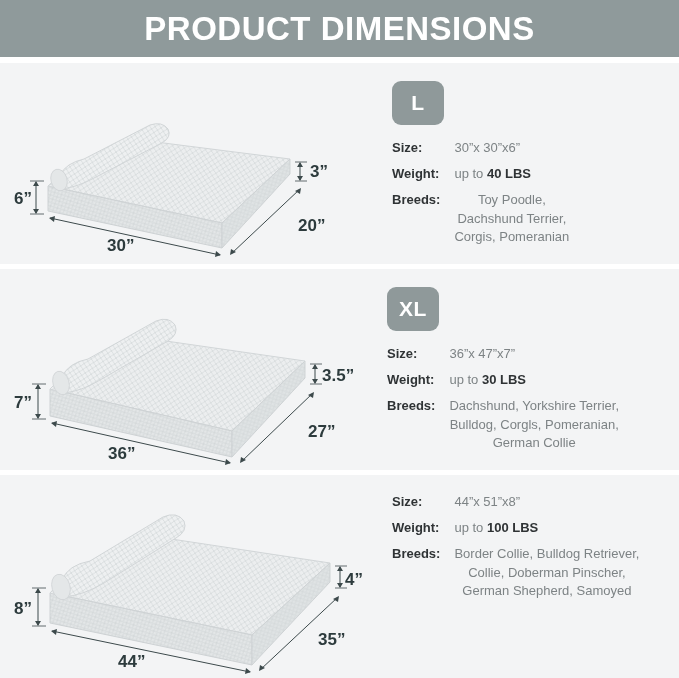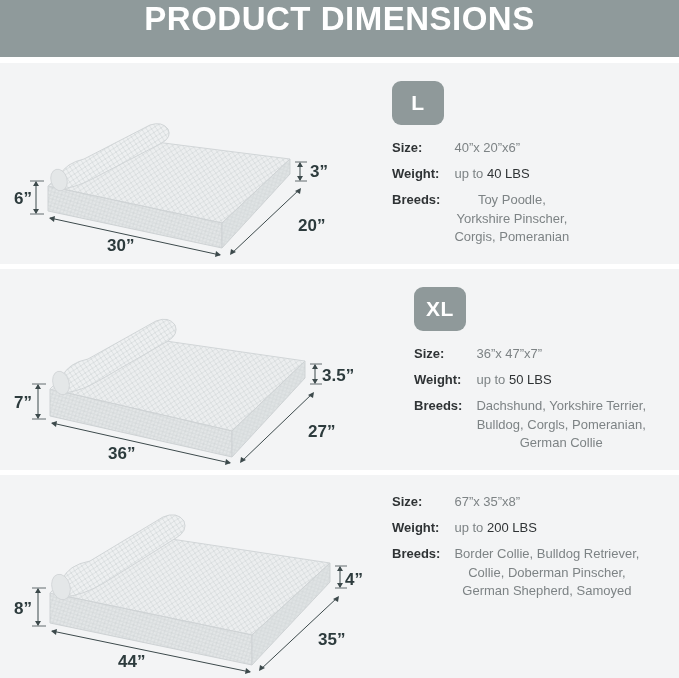--- a/index.html
+++ b/index.html
@@ -8,21 +8,21 @@
     background:#ffffff;
     font-family:"Liberation Sans","DejaVu Sans",sans-serif;
     overflow:hidden;
   }
   .page{position:relative;width:679px;height:678px;background:#ffffff;}
 
   
   .header{
     position:absolute;left:0;top:0;width:679px;height:57px;
     background:#8f9a9b;
-    display:flex;align-items:flex-start;justify-content:center;
+    display:flex;align-items:center;justify-content:center;
   }
   .header-title{
     color:#ffffff;
     font-size:33px;
     font-weight:bold;
     letter-spacing:0.5px;
     font-family:"Liberation Sans","DejaVu Sans",sans-serif;
   }
 
   
@@ -44,21 +44,21 @@
   .illus{
     position:absolute;left:0;top:0;width:372px;height:100%;
   }
   .illus svg{display:block;}
 
   
   .specs{
     position:absolute;top:0;height:100%;
   }
   #spec-0{left:392px;top:18px;}
-  #spec-1{left:414px;top:18px;}
+  #spec-1{left:387px;top:18px;}
   #spec-2{left:392px;top:18px;}
 
   .badge{
     width:52px;height:44px;
     background:#8f999a;
     border-radius:9px;
     display:flex;align-items:center;justify-content:center;
     color:#ffffff;
     font-size:21px;font-weight:bold;
     letter-spacing:0.5px;
@@ -77,21 +77,21 @@
   .spec-label{
     color:#2f3335;
     font-weight:bold;
     white-space:nowrap;
     padding-right:14px !important;
   }
   .spec-value{
     color:#7d8385;
     font-weight:normal;
   }
-  .spec-value b{color:#2f3335;font-weight:normal;}
+  .spec-value b{color:#2f3335;font-weight:bold;}
   .breed-line{display:block;white-space:nowrap;text-align:center;}
 
   
   .dimtext{
     font-family:"Liberation Sans","DejaVu Sans",sans-serif;
     font-weight:bold;
     fill:#2d3b3d;
   }
 </style>
 </head>
@@ -153,31 +153,31 @@
         <text class="dimtext" x="298" y="168" font-size="17">20”</text>
       </svg>
     </div>
 
     <div class="specs" id="spec-0">
       <div class="badge">L</div>
       <table class="spec-table">
         <tbody>
             <tr>
           <td class="spec-label">Size:</td>
-          <td class="spec-value">40”x 20”x6”</td>
+          <td class="spec-value">30”x 30”x6”</td>
         </tr>
         <tr>
           <td class="spec-label">Weight:</td>
           <td class="spec-value"><span>up to </span><b>40 LBS</b></td>
         </tr>
         <tr>
           <td class="spec-label">Breeds:</td>
           <td class="spec-value">
             <span class="breed-line">Toy Poodle,</span>
-            <span class="breed-line">Yorkshire Pinscher,</span>
+            <span class="breed-line">Dachshund Terrier,</span>
             <span class="breed-line">Corgis, Pomeranian</span>
           </td>
         </tr>
       </tbody>
         </table>
     </div>
   </div>
 
   <div class="divider" id="div-0"></div>
 
@@ -231,21 +231,21 @@
     <div class="specs" id="spec-1">
       <div class="badge">XL</div>
       <table class="spec-table">
         <tbody>
             <tr>
           <td class="spec-label">Size:</td>
           <td class="spec-value">36”x 47”x7”</td>
         </tr>
         <tr>
           <td class="spec-label">Weight:</td>
-          <td class="spec-value"><span>up to </span><b>50 LBS</b></td>
+          <td class="spec-value"><span>up to </span><b>30 LBS</b></td>
         </tr>
         <tr>
           <td class="spec-label">Breeds:</td>
           <td class="spec-value">
             <span class="breed-line">Dachshund, Yorkshire Terrier,</span>
             <span class="breed-line">Bulldog, Corgls, Pomeranian,</span>
             <span class="breed-line">German Collie</span>
           </td>
         </tr>
       </tbody>
@@ -300,25 +300,25 @@
         <path d="M339,121 l-1,6 l-5,-3 Z" fill="#3d4a4c"></path>
         <text class="dimtext" x="318" y="170" font-size="17">35”</text>
       </svg>
     </div>
 
     <div class="specs" id="spec-2">
       <table class="spec-table">
         <tbody>
             <tr>
           <td class="spec-label">Size:</td>
-          <td class="spec-value">67”x 35”x8”</td>
+          <td class="spec-value">44”x 51”x8”</td>
         </tr>
         <tr>
           <td class="spec-label">Weight:</td>
-          <td class="spec-value"><span>up to </span><b>200 LBS</b></td>
+          <td class="spec-value"><span>up to </span><b>100 LBS</b></td>
         </tr>
         <tr>
           <td class="spec-label">Breeds:</td>
           <td class="spec-value">
             <span class="breed-line">Border Collie, Bulldog Retriever,</span>
             <span class="breed-line">Collie, Doberman Pinscher,</span>
             <span class="breed-line">German Shepherd, Samoyed</span>
           </td>
         </tr>
       </tbody>

